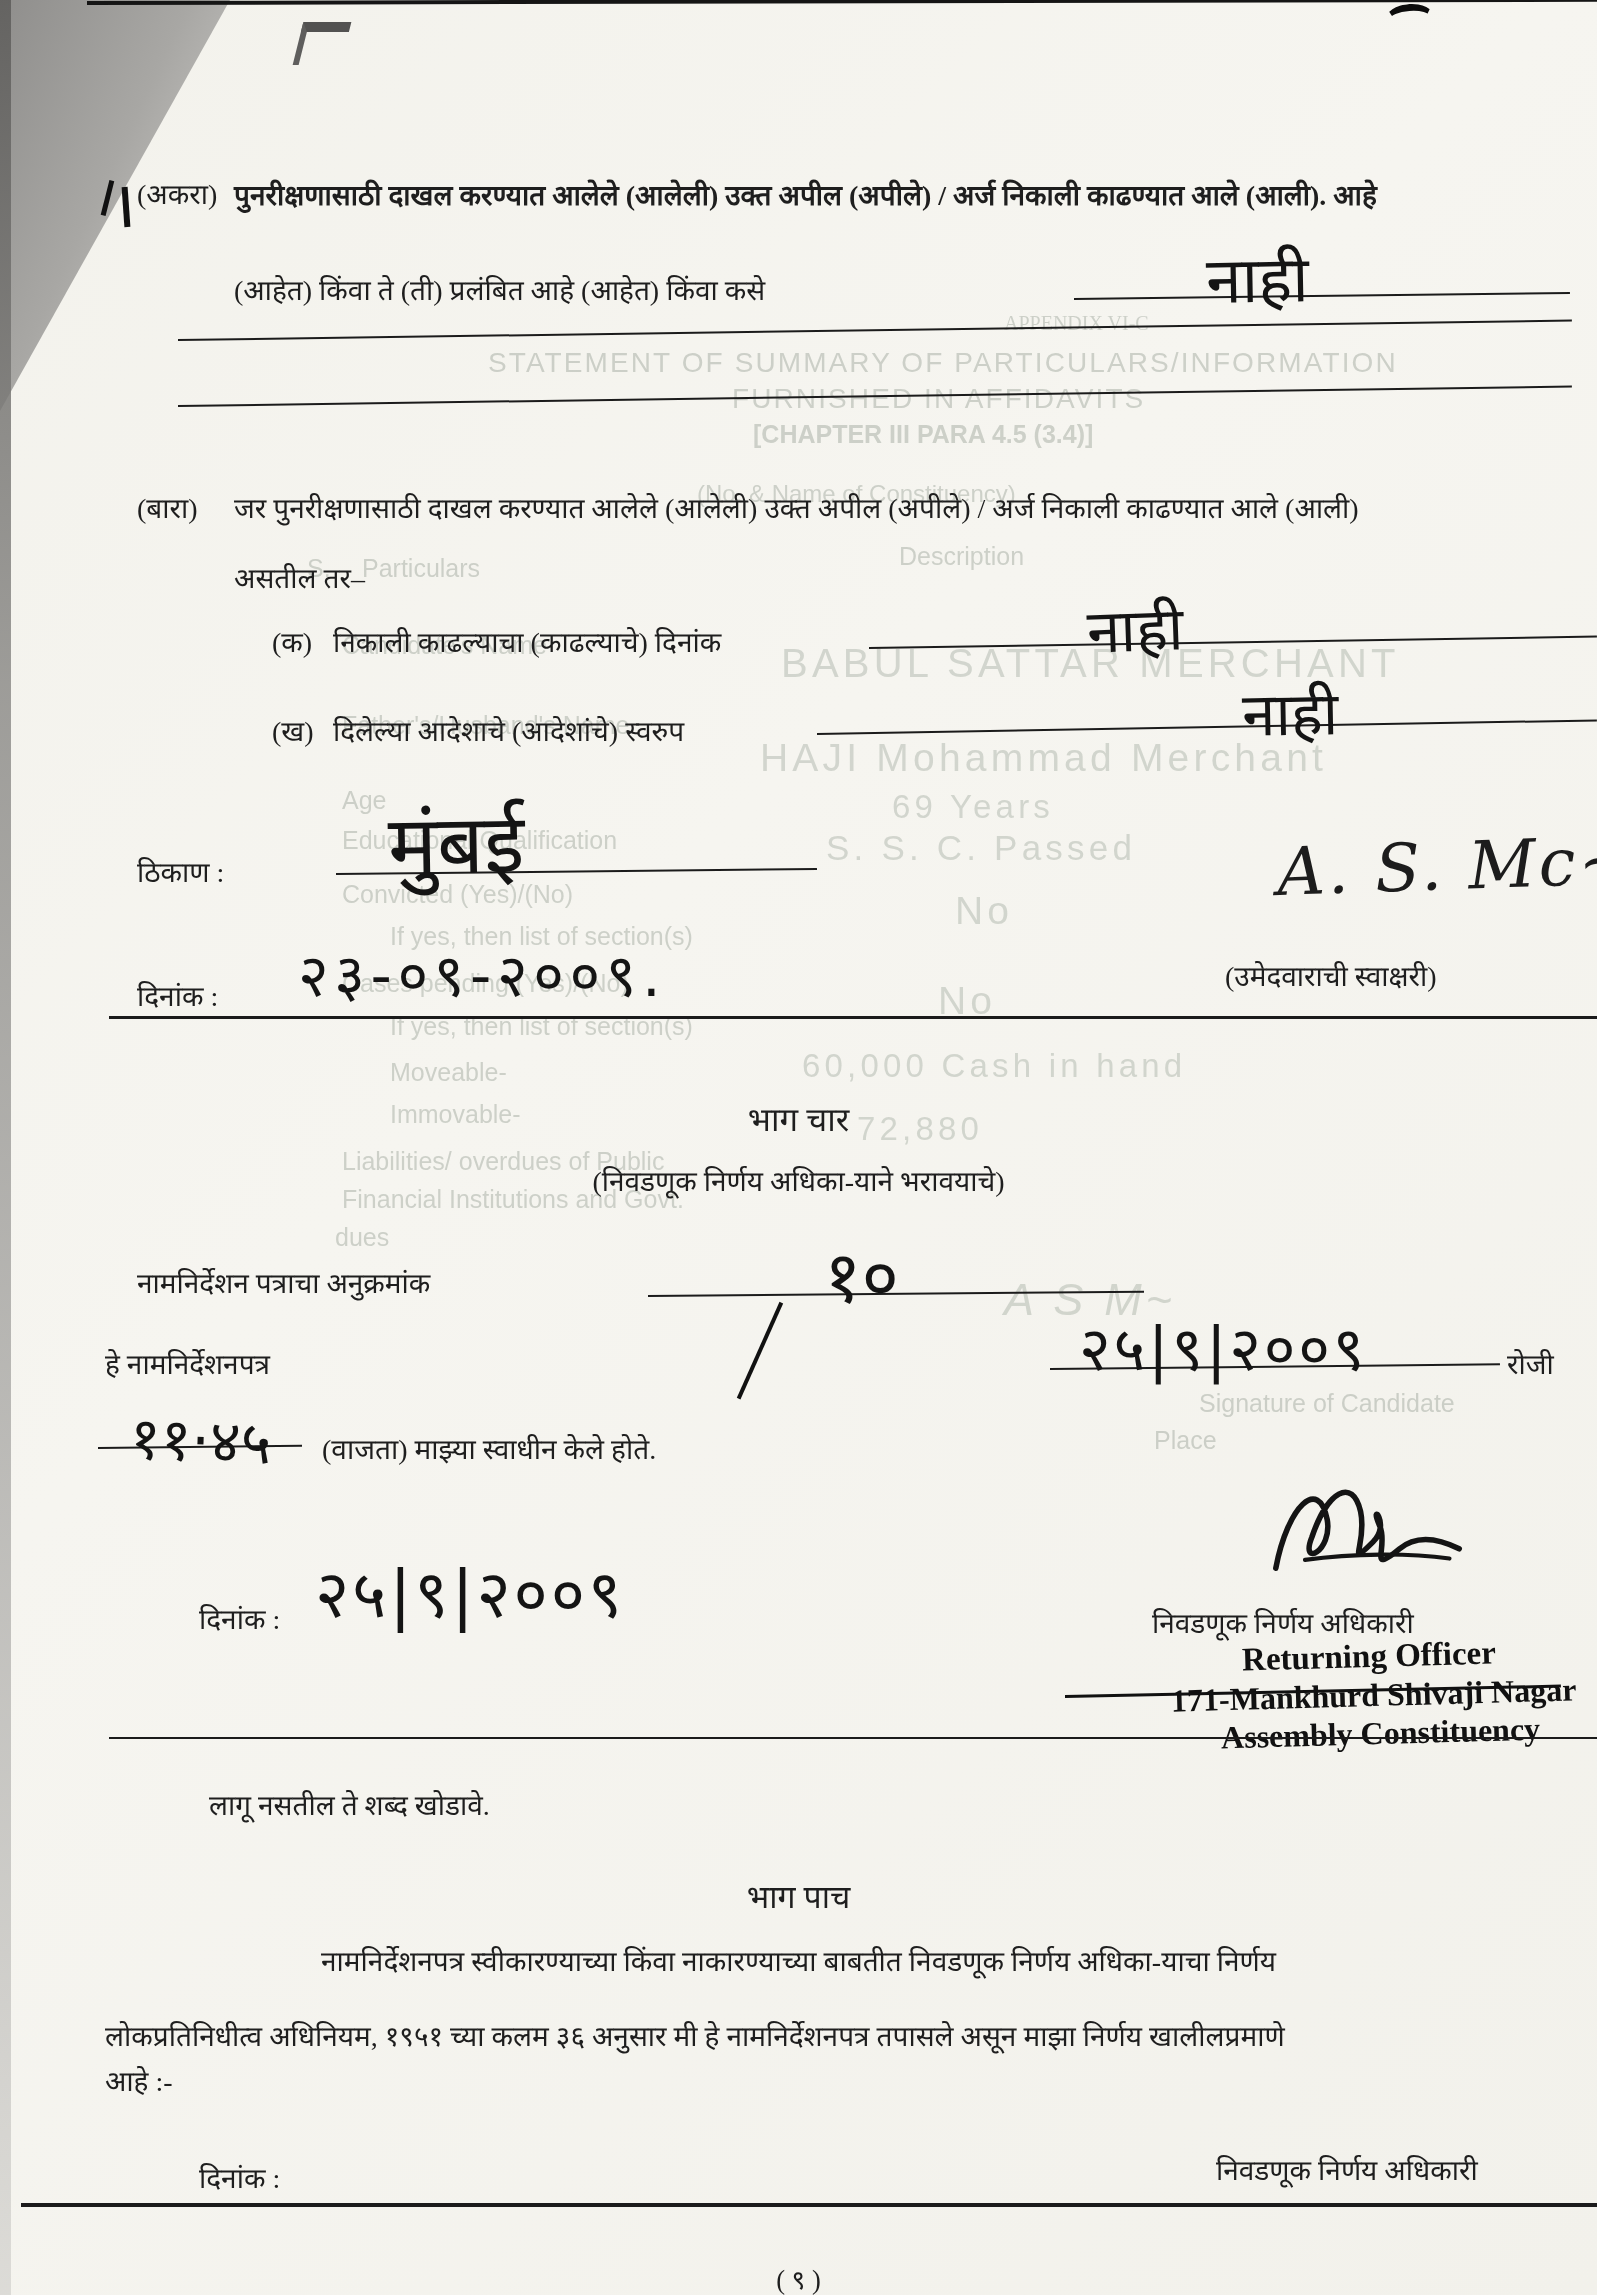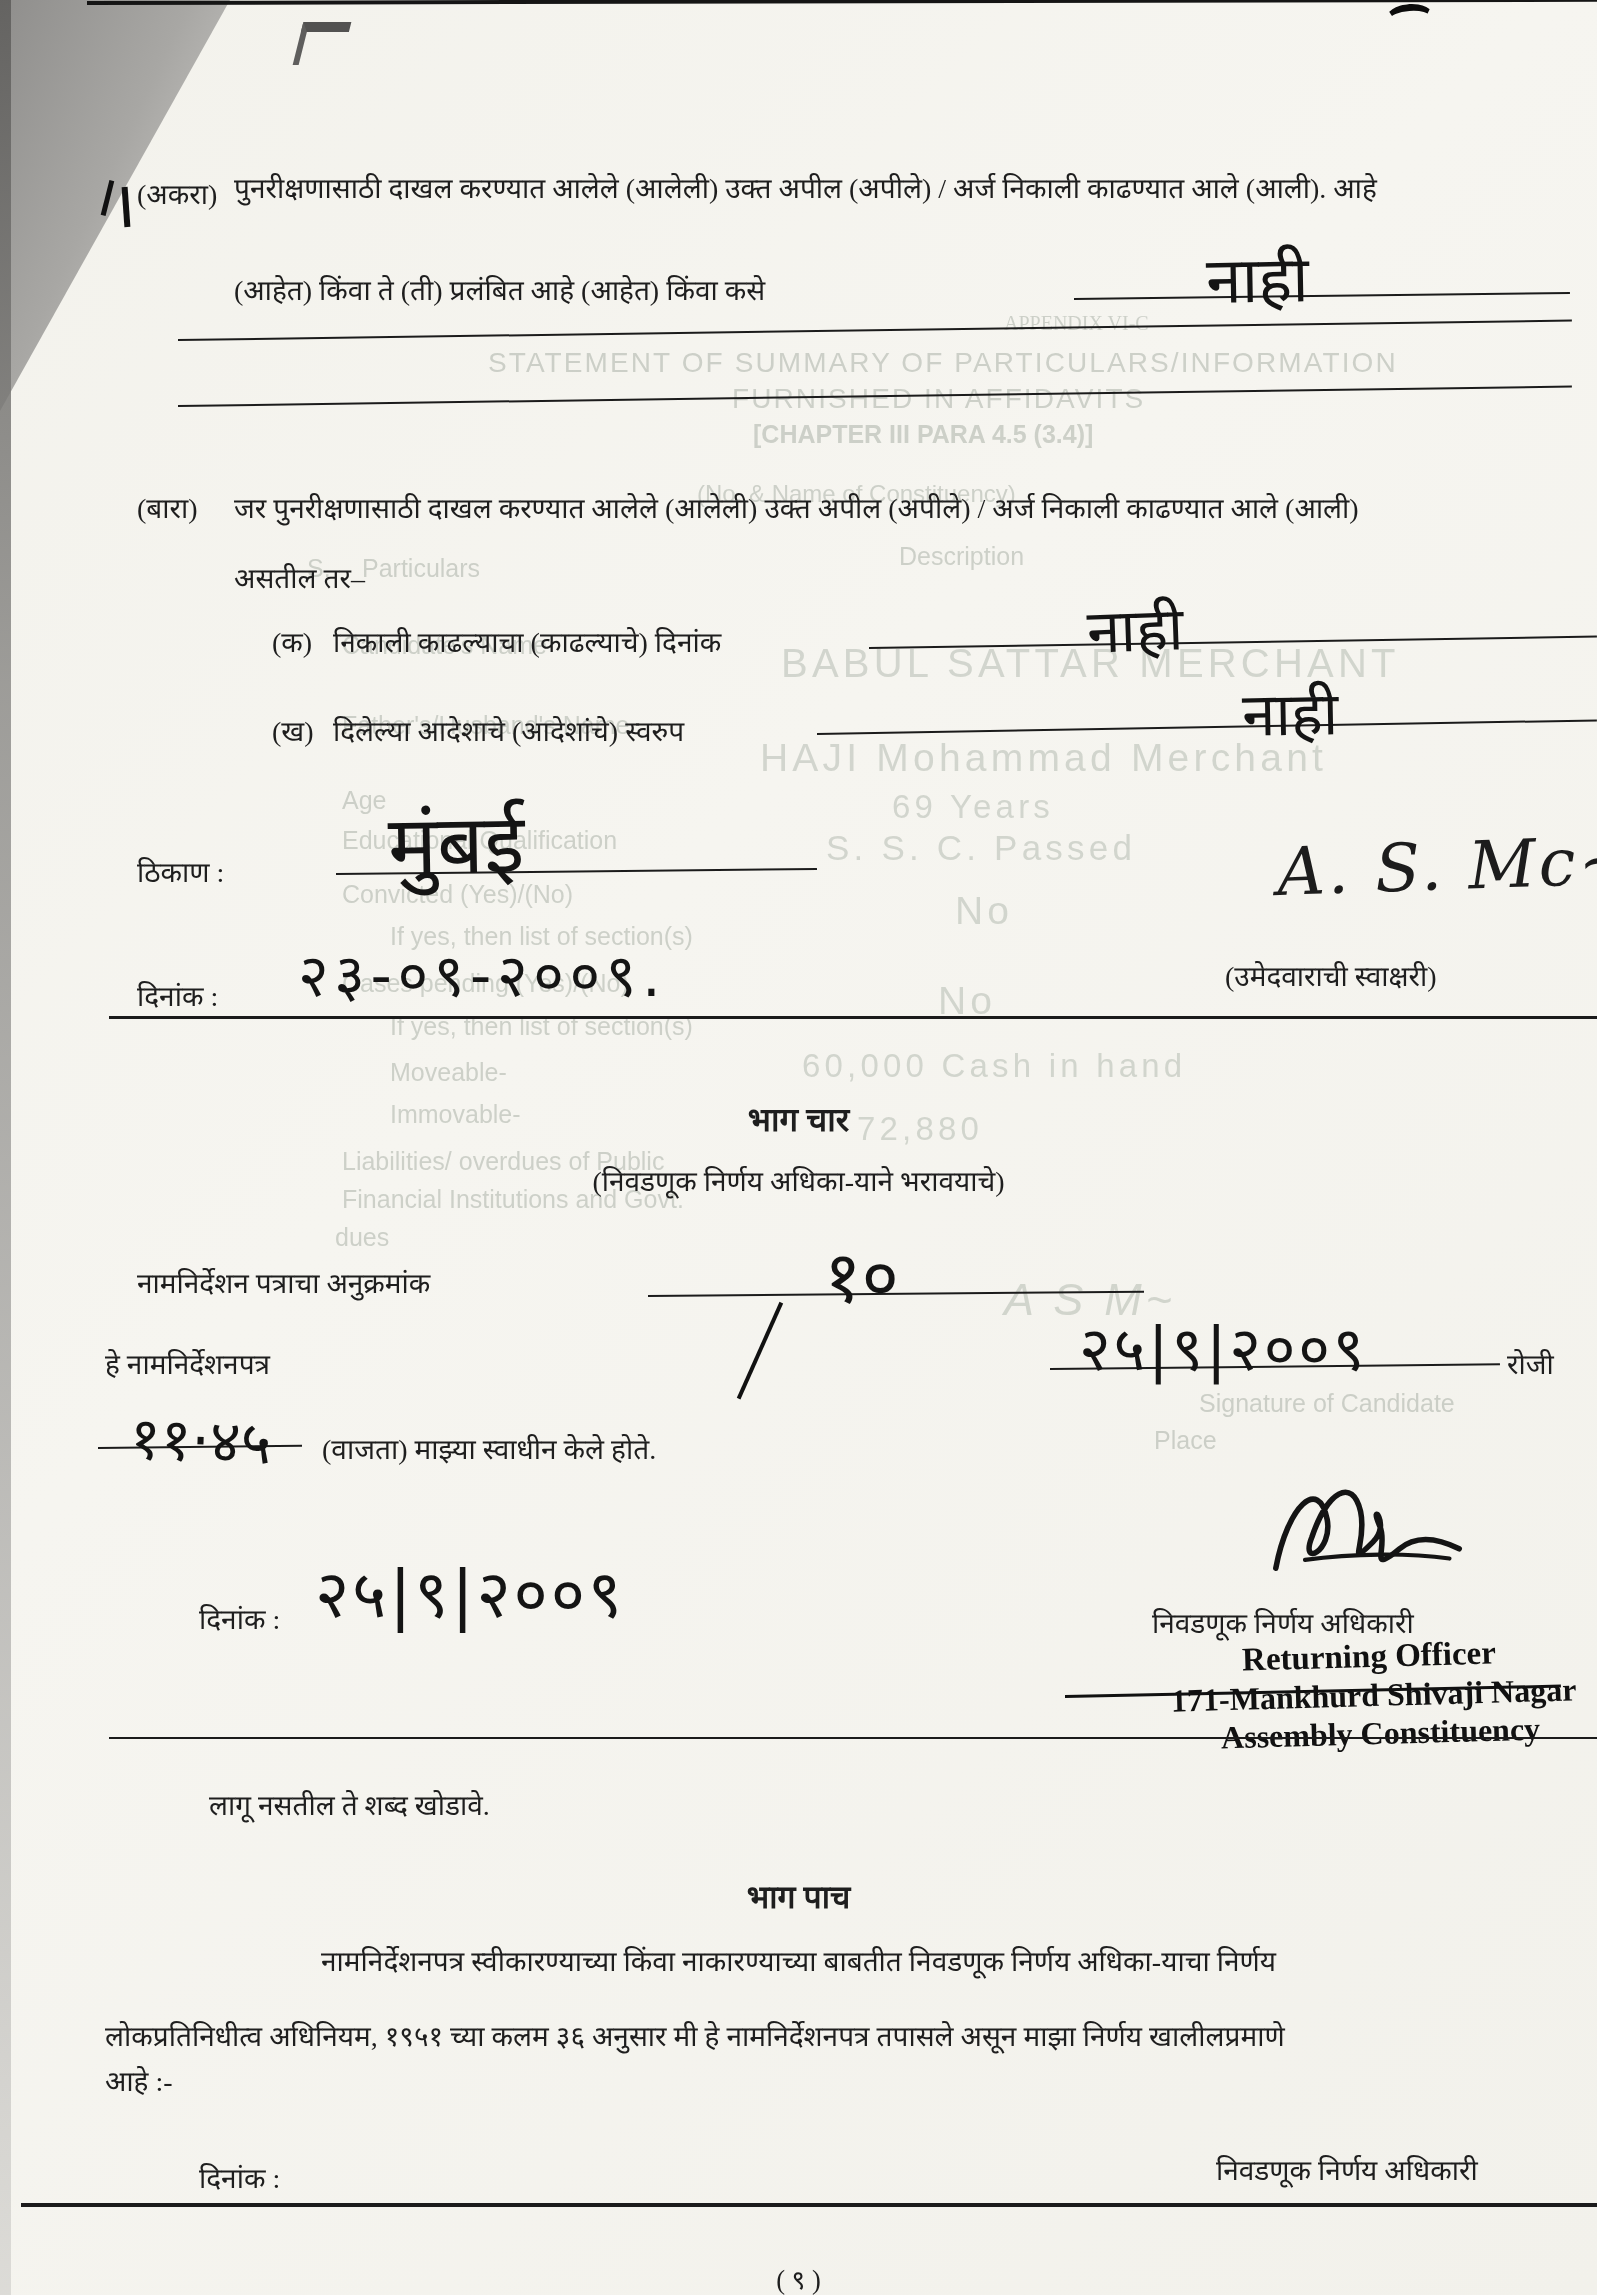--- a/index.html
+++ b/index.html
@@ -6,21 +6,21 @@
   .sheet{
     position:relative;
     width:1597px;height:2295px;
     background:linear-gradient(135deg,#f3f2ec 0%,#f6f5f0 40%,#f2f1eb 100%);
     overflow:hidden;
     font-family:"Liberation Serif", serif;
     color:#1c1c1c;
   }
   .abs{position:absolute;white-space:nowrap;}
   .print{font-size:28px;color:#1e1e1e;}
-  .bold{font-weight:bold;}
+  .bold{font-weight:normal;}
   .center{left:50%;transform:translateX(-50%);}
   .hw{font-family:"DejaVu Sans", sans-serif;color:#141414;}
   .rule{position:absolute;border-bottom:2.1px solid #1b1b1b;transform-origin:left center;}
   .thick{border-bottom-width:3.5px;}
   .ghost{font-family:"Liberation Sans", sans-serif;color:rgba(110,122,110,0.30);}
   .ghost-big{color:rgba(110,122,110,0.26);letter-spacing:4.2px;}
   .stamp{font-family:"Liberation Serif", serif;font-weight:bold;color:#111;}
   
   .corner-triangle{position:absolute;left:0;top:0;width:230px;height:411px;
     background:linear-gradient(115deg,#8f8e8c 0%,#a8a7a4 45%,#c4c3c0 75%,#e2e1de 95%);
@@ -32,21 +32,21 @@
     border-top:10.5px solid #2b2b2b;border-left:6.3px solid #3a3a3a;transform:skewX(-14deg);opacity:.8;}
   .bird-mark{position:absolute;left:1386px;top:4.2px;width:40px;height:21px;
     border-top:7.7px solid #0c0c0c;border-left:4.2px solid transparent;border-right:4.2px solid transparent;
     border-radius:50% 50% 0 0;transform:rotate(-4deg);}
   .ink1{position:absolute;left:105px;top:180px;width:4.9px;height:36px;background:#111;transform:rotate(14deg);}
   .ink2{position:absolute;left:123px;top:187px;width:6.3px;height:40px;background:#111;transform:rotate(-4deg);}
   .slash-stroke{position:absolute;left:758px;top:1298px;width:3.5px;height:105px;background:#111;transform:rotate(24deg);}
   .strike-line{position:absolute;left:1065px;top:1695px;width:496px;height:2.8px;background:#111;transform:rotate(-1.2deg);transform-origin:left center;}
   
   .s11-label{left:137px;top:174px;}
-  .s11-line1{left:234px;top:168px;}
+  .s11-line1{left:234px;top:175px;font-weight:bold;}
   .s11-line2{left:234px;top:270px;}
   .s11-ansline{left:1074px;top:298px;width:496px;transform:rotate(-0.7deg);}
   .s11-answer{left:1206px;top:234px;font-size:64px;transform:rotate(-1deg);}
   .rule-a{left:178px;top:339px;width:1394px;transform:rotate(-0.8deg);}
   .rule-b{left:178px;top:405px;width:1394px;transform:rotate(-0.8deg);}
   .s12-label{left:137px;top:488px;}
   .s12-line1{left:234px;top:488px;}
   .s12-line2{left:234px;top:558px;}
   .s12k-label{left:272px;top:622px;}
   .s12k-text{left:333px;top:622px;}

